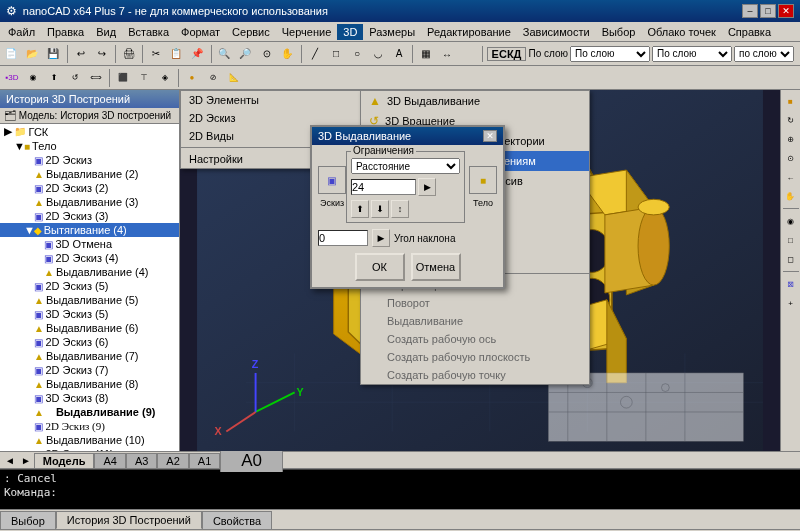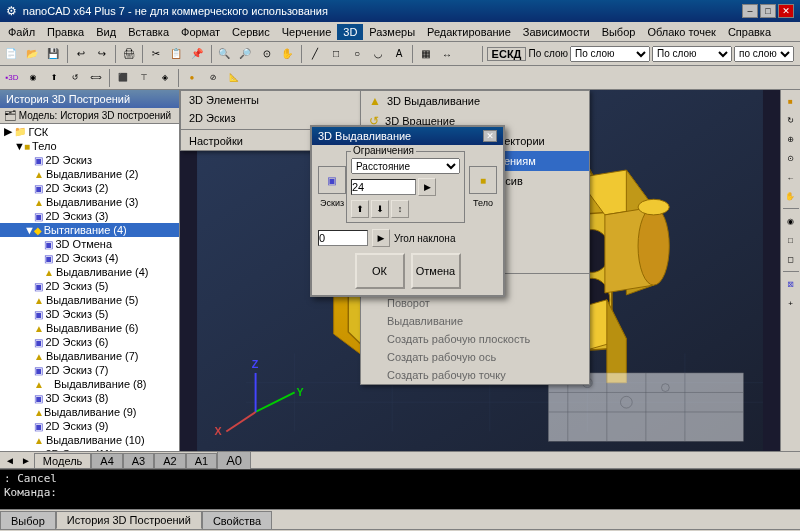--- a/index.html
+++ b/index.html
@@ -225,21 +225,21 @@
       cursor: pointer;
     }
     .dialog-buttons {
       display: flex;
       gap: 6px;
       justify-content: center;
       margin-top: 4px;
     }
     .dialog-btn {
       min-width: 50px;
-      height: 36px;
+      height: 28px;
       background: #d4d0c8;
       border: 2px outset #e8e4dc;
       font-size: 11px;
       cursor: pointer;
       display: flex; align-items: center; justify-content: center;
     }
 
     .small-btn {
       width: 18px; height: 18px;
       background: #d4d0c8;
@@ -451,36 +451,36 @@
         <span style="font-size:11px;margin-left:2px;">Выдавливание (7)</span>
       </div>
       <div class="tree-item" style="padding-left:24px;">
         <span style="width:10px;"></span>
         <span style="font-size:10px;color:#4444cc;">▣</span>
         <span style="font-size:11px;margin-left:2px;">2D Эскиз (7)</span>
       </div>
       <div class="tree-item" style="padding-left:24px;">
         <span style="width:10px;"></span>
         <span style="font-size:10px;color:#c8a000;">▲</span>
-        <span style="font-size:11px;margin-left:10px;">Выдавливание (8)</span>
+        <span style="font-size:11px;margin-left:2px;">Выдавливание (8)</span>
       </div>
       <div class="tree-item" style="padding-left:24px;">
         <span style="width:10px;"></span>
         <span style="font-size:10px;color:#4444cc;">▣</span>
         <span style="font-size:11px;margin-left:2px;">3D Эскиз (8)</span>
       </div>
       <div class="tree-item" style="padding-left:24px;">
         <span style="width:10px;"></span>
         <span style="font-size:10px;color:#c8a000;">▲</span>
-        <span style="font-size:11px;margin-left:0;">Выдавливание (9)</span>
-      </div>
-      <div class="tree-item" style="padding-left:24px;">
-        <span style="width:10px;"></span>
-        <span style="font-size:10px;color:#4444cc;">▣</span>
-        <span style="font-size:11px;margin-left:2px;">2D Эскиз (9)</span>
+        <span style="font-size:11px;margin-left:12px;font-weight:bold;">Выдавливание (9)</span>
+      </div>
+      <div class="tree-item" style="padding-left:24px;">
+        <span style="width:10px;"></span>
+        <span style="font-size:10px;color:#4444cc;">▣</span>
+        <span style="font-size:11px;margin-left:2px;font-family:Liberation Serif, serif;">2D Эскиз (9)</span>
       </div>
       <div class="tree-item" style="padding-left:24px;">
         <span style="width:10px;"></span>
         <span style="font-size:10px;color:#c8a000;">▲</span>
         <span style="font-size:11px;margin-left:2px;">Выдавливание (10)</span>
       </div>
       <div class="tree-item" style="padding-left:24px;">
         <span style="width:10px;"></span>
         <span style="font-size:10px;color:#4444cc;">▣</span>
         <span style="font-size:11px;margin-left:2px;">2D Эскиз (11)</span>
@@ -588,20 +588,23 @@
       <div style="position:absolute;top:0;left:0;pointer-events:all;">
 
         <div class="dropdown-3d" style="top:0px;left:0px;width:180px;">
           <div class="dropdown-item">
             <span>3D Элементы</span>
             <span class="arrow">▶</span>
           </div>
           <div class="dropdown-item">
             <span>2D Эскиз</span>
           </div>
+          <div class="dropdown-item">
+            <span>2D Виды</span>
+          </div>
           <div class="dropdown-sep"></div>
           <div class="dropdown-item">
             <span>Настройки</span>
           </div>
         </div>
 
         <div style="position:absolute;top:0px;left:180px;background:#d4d0c8;border:1px solid #808080;box-shadow:2px 2px 4px rgba(0,0,0,0.4);width:230px;z-index:210;">
           <div class="dropdown-item">
             <span style="color:#c8a000;font-size:12px;">▲</span>
             <span>3D Выдавливание</span>
@@ -642,24 +645,24 @@
           <div class="dropdown-item">
             <span style="color:#666;padding-left:18px;">Перемещение</span>
           </div>
           <div class="dropdown-item">
             <span style="color:#666;padding-left:18px;">Поворот</span>
           </div>
           <div class="dropdown-item">
             <span style="color:#666;padding-left:18px;">Выдавливание</span>
           </div>
           <div class="dropdown-item">
+            <span style="color:#666;padding-left:18px;">Создать рабочую ось</span>
+          </div>
+          <div class="dropdown-item">
             <span style="color:#666;padding-left:18px;">Создать рабочую плоскость</span>
-          </div>
-          <div class="dropdown-item">
-            <span style="color:#666;padding-left:18px;">Создать рабочую ось</span>
           </div>
           <div class="dropdown-item">
             <span style="color:#666;padding-left:18px;">Создать рабочую точку</span>
           </div>
         </div>
       </div>
     </div>
 
     <div class="dialog" style="top:35px;left:130px;width:195px;">
       <div class="dialog-title">
@@ -728,26 +731,26 @@
     <div class="right-btn" style="font-size:8px;">◻</div>
     <div style="height:1px;width:16px;background:#808080;margin:2px 0;"></div>
     <div class="right-btn" style="font-size:8px;color:#4444cc;">⊠</div>
     <div class="right-btn" style="font-size:8px;">+</div>
   </div>
 </div>
 
 <div style="background:#d4d0c8;height:18px;display:flex;align-items:center;border-top:1px solid #808080;border-bottom:1px solid #808080;padding:0 2px;">
   <div style="padding:0 3px;font-size:10px;cursor:pointer;">◄</div>
   <div style="padding:0 3px;font-size:10px;cursor:pointer;">►</div>
-  <div style="padding:1px 8px;background:#d4d0c8;border:1px solid #808080;border-bottom:none;font-size:11px;cursor:pointer;font-weight:normal;">Модель</div>
+  <div style="padding:1px 8px;background:#d4d0c8;border:1px solid #808080;border-bottom:none;font-size:11px;cursor:pointer;font-weight:bold;">Модель</div>
   <div style="padding:1px 8px;background:#b0b0b0;border:1px solid #808080;border-bottom:none;font-size:11px;cursor:pointer;">A4</div>
   <div style="padding:1px 8px;background:#b0b0b0;border:1px solid #808080;border-bottom:none;font-size:11px;cursor:pointer;">A3</div>
   <div style="padding:1px 8px;background:#b0b0b0;border:1px solid #808080;border-bottom:none;font-size:11px;cursor:pointer;">A2</div>
   <div style="padding:1px 8px;background:#b0b0b0;border:1px solid #808080;border-bottom:none;font-size:11px;cursor:pointer;">A1</div>
-  <div style="padding:1px 8px;background:#b0b0b0;border:1px solid #808080;border-bottom:none;font-size:13px;cursor:pointer;">A0</div>
+  <div style="padding:1px 20px;background:#b0b0b0;border:1px solid #808080;border-bottom:none;font-size:17px;cursor:pointer;">A0</div>
 </div>
 
 <div class="command-area">
   <div class="command-line">: Cancel</div>
   <div style="display:flex;align-items:center;gap:2px;">
     <span style="color:#e0e0e0;">Команда:</span>
     <input type="text" style="background: black; color: rgb(224, 224, 224); border: none; outline: none; font-size: 11px; font-family: monospace; flex: 1 1 0%; height: 14px;">
   </div>
 </div>
 

